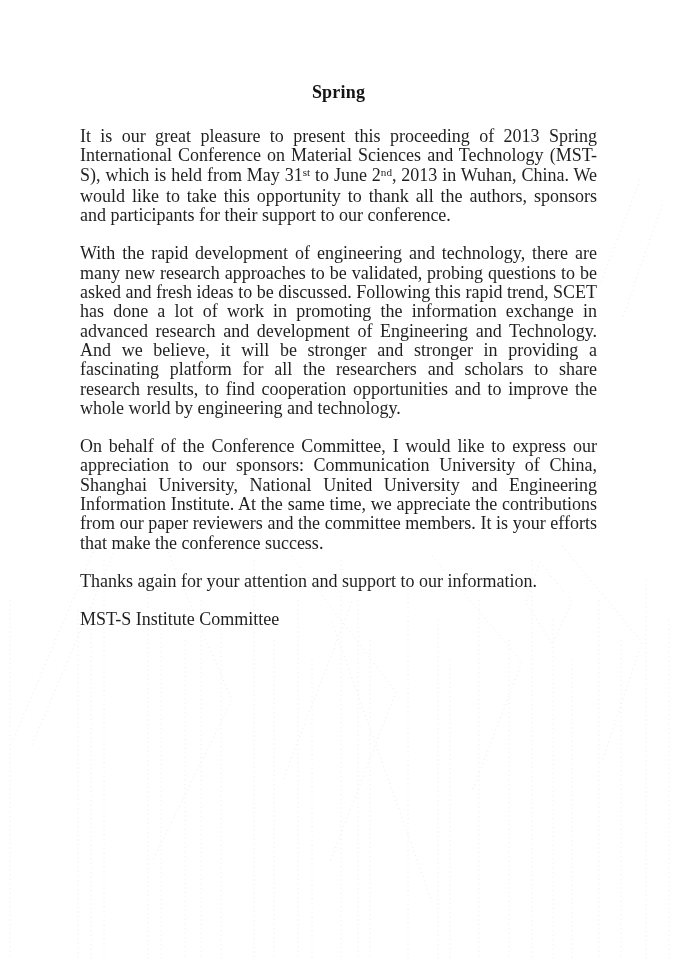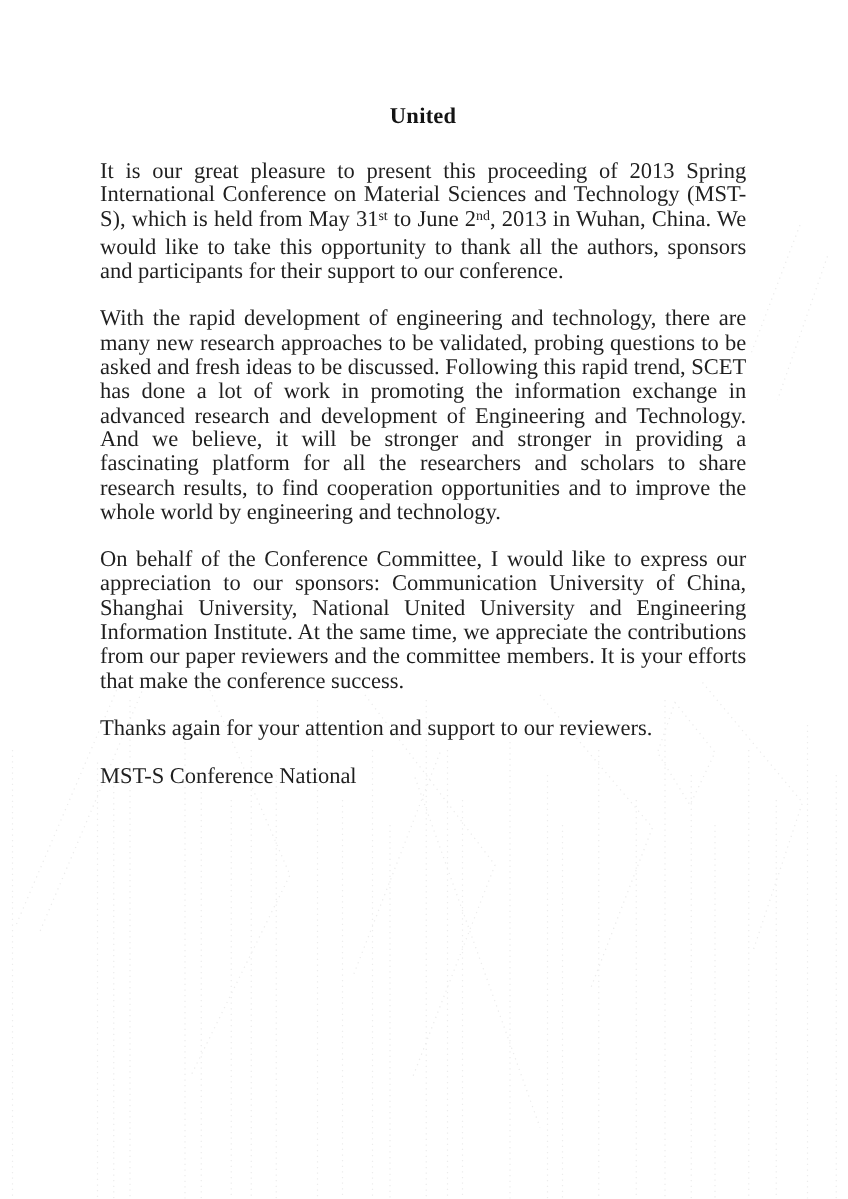--- a/index.html
+++ b/index.html
@@ -101,26 +101,26 @@
       <path d="M332,622 L432,902"></path>
       <path d="M352,602 L282,782"></path>
       <path d="M540,562 L572,602 L552,644 L526,602 Z"></path>
       <path d="M640,180 L600,285"></path>
       <path d="M662,205 L622,320"></path>
     </g>
   </svg>
 
   <div class="content">
 
-    <h1 class="doc-title">United</h1>
+    <h1 class="doc-title">Spring</h1>
 
     <p class="para"><span>It is our great pleasure to present this proceeding of 2013 Spring International Conference on Material Sciences and Technology (MST-S), which is held from May 31</span><span class="sup">st</span><span> to June 2</span><span class="sup">nd</span><span>, 2013 in Wuhan, China. We would like to take this opportunity to thank all the authors, sponsors and participants for their support to our conference.</span></p>
 
     <p class="para">With the rapid development of engineering and technology, there are many new research approaches to be validated, probing questions to be asked and fresh ideas to be discussed. Following this rapid trend, SCET has done a lot of work in promoting the information exchange in advanced research and development of Engineering and Technology. And we believe, it will be stronger and stronger in providing a fascinating platform for all the researchers and scholars to share research results, to find cooperation opportunities and to improve the whole world by engineering and technology.</p>
 
     <p class="para">On behalf of the Conference Committee, I would like to express our appreciation to our sponsors: Communication University of China, Shanghai University, National United University and Engineering Information Institute. At the same time, we appreciate the contributions from our paper reviewers and the committee members. It is your efforts that make the conference success.</p>
 
-    <p class="para">Thanks again for your attention and support to our reviewers.</p>
+    <p class="para">Thanks again for your attention and support to our information.</p>
 
-    <p class="para last-block">MST-S Conference National</p>
+    <p class="para last-block">MST-S Institute Committee</p>
 
   </div>
 </div>
 
 </body></html>

